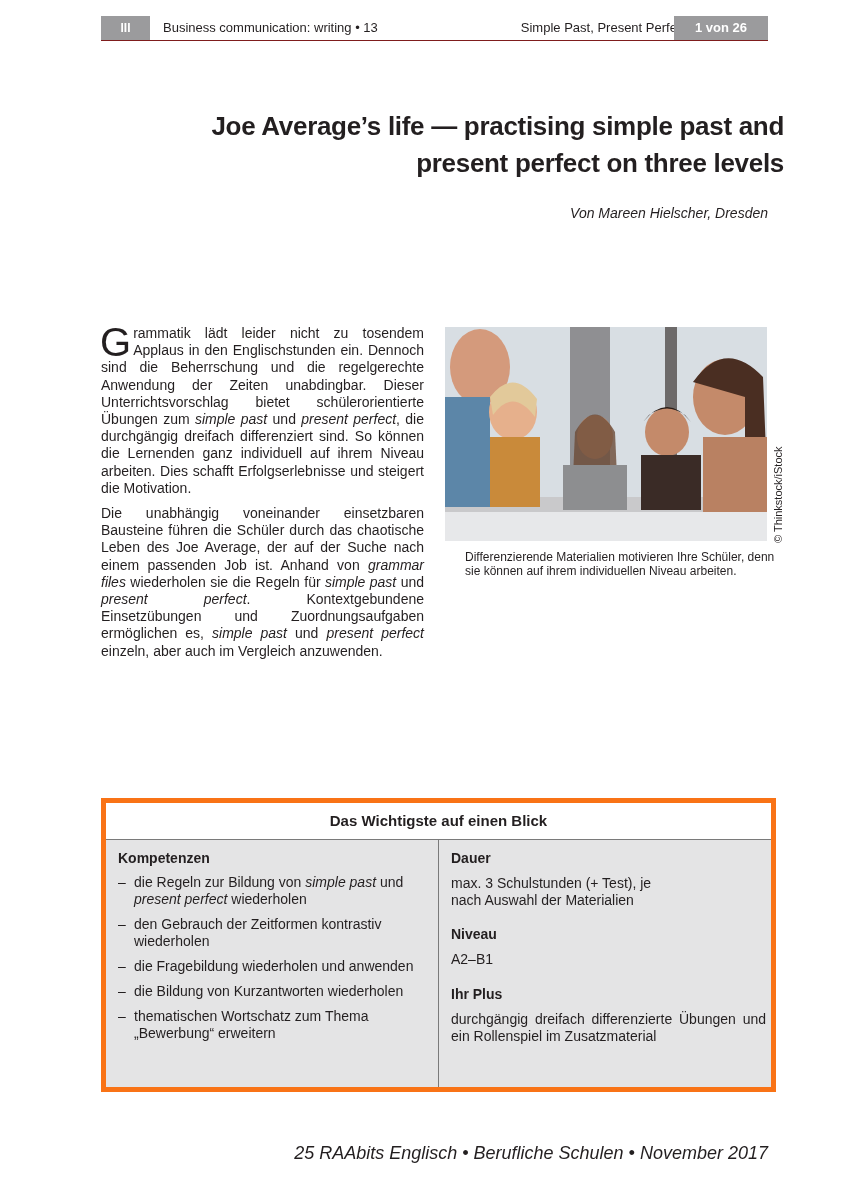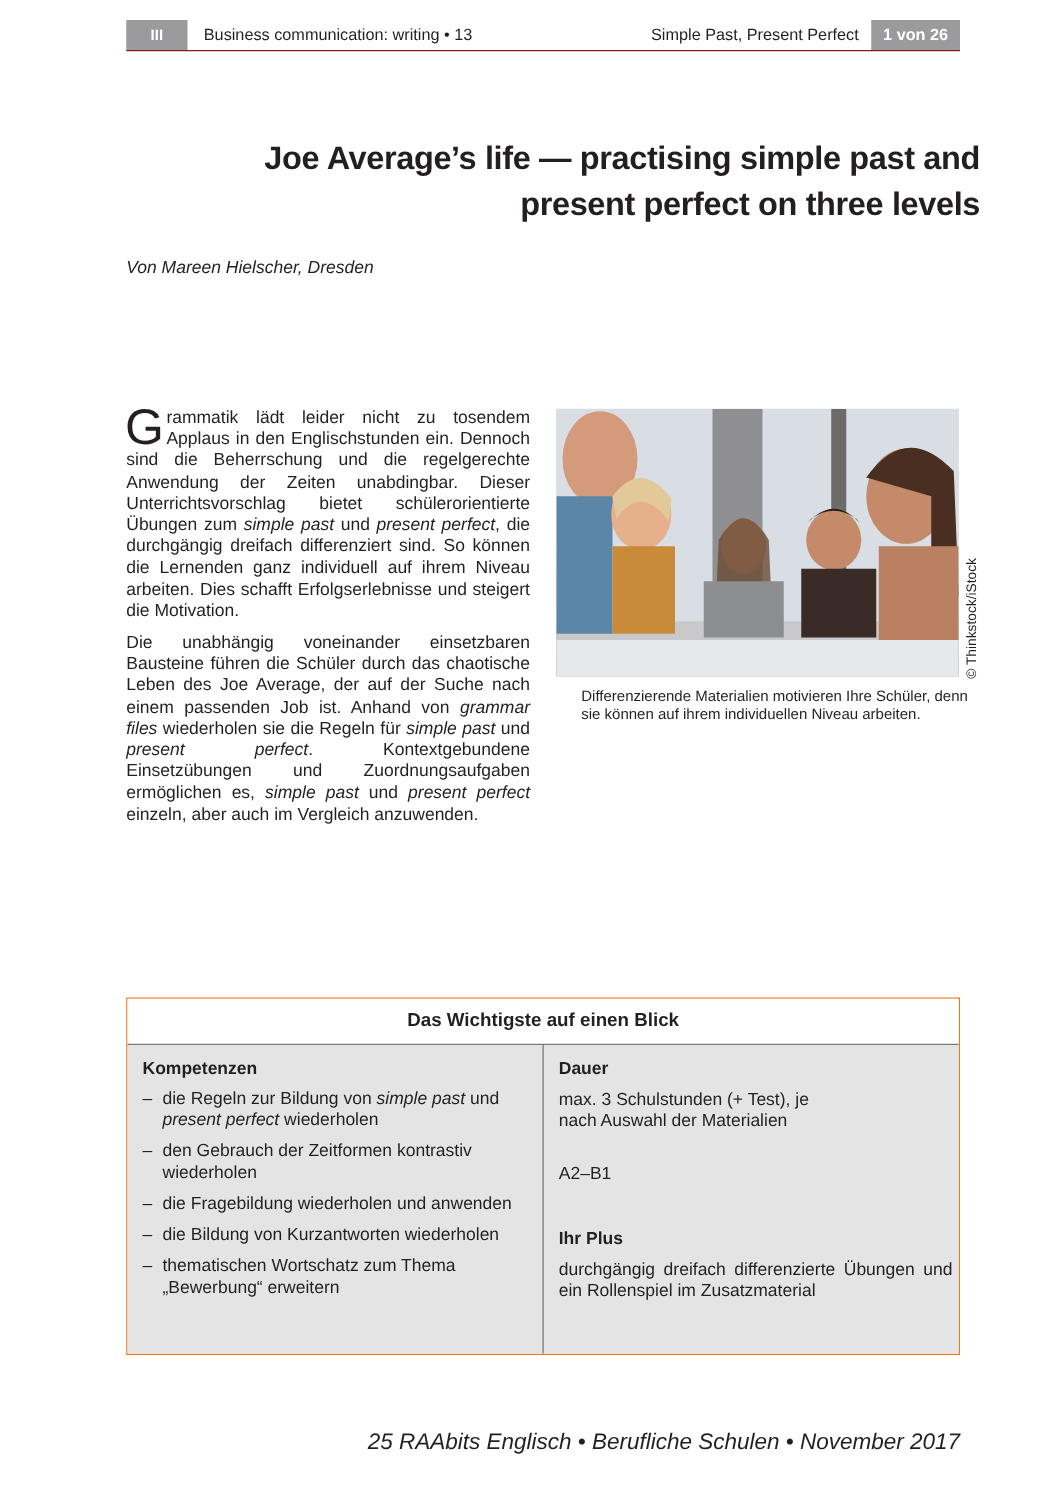--- a/index.html
+++ b/index.html
@@ -7,45 +7,45 @@
          font-family: "Liberation Sans", sans-serif; color: #231f20; }
 
   
   .hdr { position: absolute; left: 101px; top: 16px; width: 667px; height: 24px;
          border-bottom: 1px solid #7f1d1d; }
   .hdr .sec { position: absolute; left: 0; top: 0; width: 49px; height: 24px;
               background: #9b9b9d; color: #fff; font-size: 12px; font-weight: bold;
               text-align: center; line-height: 24px; }
   .hdr .left { position: absolute; left: 62px; top: 0; line-height: 24px; font-size: 13px; }
   .hdr .right { position: absolute; right: 81px; top: 0; line-height: 24px; font-size: 13px; }
-  .hdr .page { position: absolute; right: 0; top: 0; width: 71px; height: 24px;
+  .hdr .page { position: absolute; right: 0; top: 0; width: 94px; height: 24px;
                background: #9b9b9d; color: #fff; font-size: 13px; font-weight: bold;
                text-align: center; line-height: 24px; }
 
   h1 { position: absolute; left: 101px; top: 92px; width: 667px; margin: 16px;
        text-align: right; font-size: 26px; line-height: 37px; font-weight: bold;
        letter-spacing: -0.3px; }
-  .author { position: absolute; left: 101px; top: 205px; width: 667px; text-align: left;
+  .author { position: absolute; left: 101px; top: 205px; width: 667px; text-align: right;
             font-size: 14px; font-style: italic; }
 
   .col-left { position: absolute; left: 101px; top: 325px; width: 323px;
               font-size: 14px; line-height: 17.2px; text-align: justify; }
   .col-left p { margin: 0 0 8px 0; hyphens: auto; }
   .dropcap { float: left; font-size: 40px; line-height: 32px; margin: 0 2px 0 -1px; padding-top: 1px; }
   .col-left i { font-style: italic; }
 
   .photo { position: absolute; left: 445px; top: 327px; width: 322px; height: 214px;
            overflow: hidden; background: linear-gradient(180deg,#cfd6dc 0%,#dfe4e8 40%,#b9b3ab 75%,#8c8a88 100%); }
   .credit { position: absolute; left: 772px; top: 543px; transform-origin: left top;
             transform: rotate(-90deg); font-size: 11px; white-space: nowrap; }
   .caption { position: absolute; left: 445px; top: 550px; width: 322px; font-size: 12px;
              line-height: 14px; margin-left: 20px; }
 
   .box { position: absolute; left: 101px; top: 798px; width: 665px; height: 284px;
-         border: 1px solid #f97316; }
+         border: 5px solid #f97316; }
   .box .title { height: 36px; line-height: 36px; text-align: center; font-weight: bold;
                 font-size: 15px; background: #fff; border-bottom: 1px solid #7a7a7a; }
   .box .body { position: absolute; top: 37px; left: 0; right: 0; bottom: 0; background: #e4e4e5; padding-left: 20px; }
   .box .lcol { position: absolute; left: 0; top: 0; width: 332px; bottom: 0; border-right: 1px solid #7a7a7a; }
   .box .rcol { position: absolute; left: 333px; top: 0; right: 0; bottom: 0; }
   .box h3 { margin: 0; font-size: 14px; font-weight: bold; }
   .box .lcol h3 { position: absolute; left: 12px; top: 10px; }
   .box ul { position: absolute; left: 12px; top: 34px; width: 300px; margin: 0; padding: 0; list-style: none;
             font-size: 14px; line-height: 17px; }
   .box li { position: relative; padding-left: 16px; margin-bottom: 8px; }
@@ -110,20 +110,21 @@
           <li><span class="dash">–</span><span>die Bildung von Kurzantworten wiederholen</span></li>
           <li><span class="dash">–</span><span>thematischen Wortschatz zum Thema „Bewerbung“ erweitern</span></li>
         </ul>
     </div>
     <div class="rcol">
       <div class="blk" style="top:10px">
         <h3>Dauer</h3>
         <p style="width:230px">max. 3 Schulstunden (+ Test), je nach Auswahl der Materialien</p>
       </div>
       <div class="blk" style="top:86px">
+        <h3>Niveau</h3>
         <p>A2–B1</p>
       </div>
       <div class="blk" style="top:146px">
         <h3>Ihr Plus</h3>
         <p style="text-align:justify">durchgängig dreifach differenzierte Übungen und ein Rollenspiel im Zusatzmaterial</p>
       </div>
     </div>
   </div>
 </div>
 

